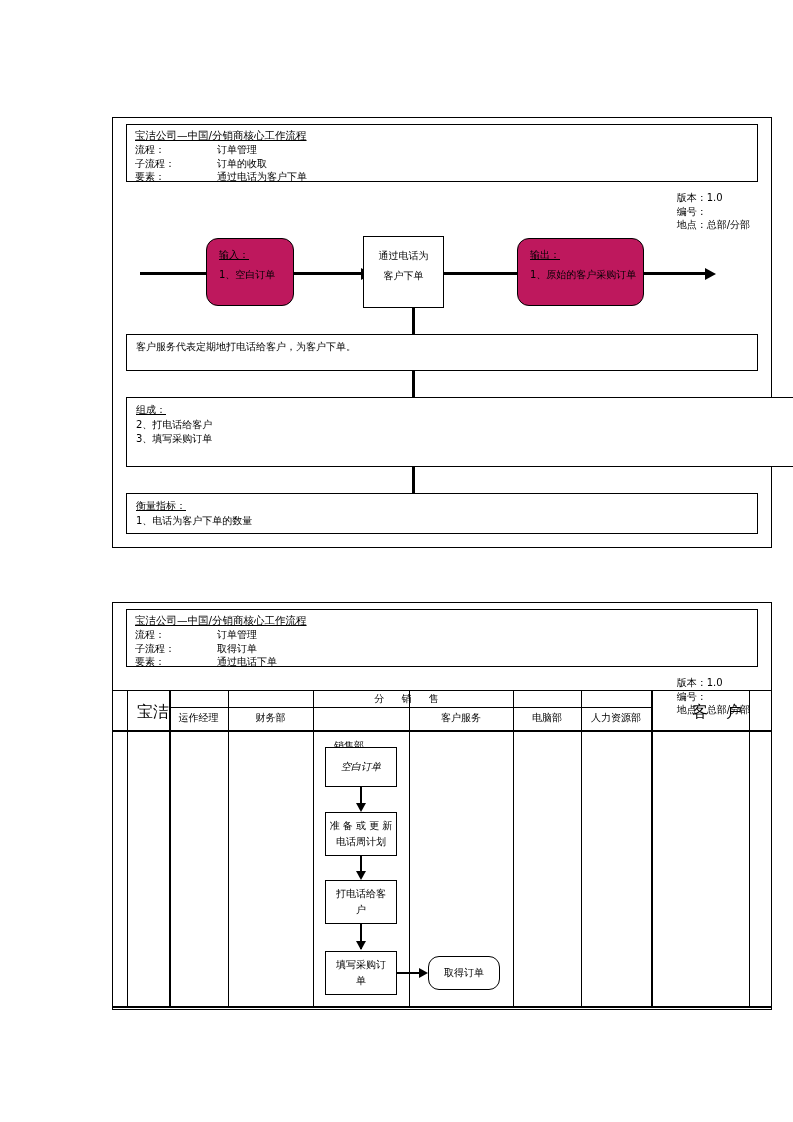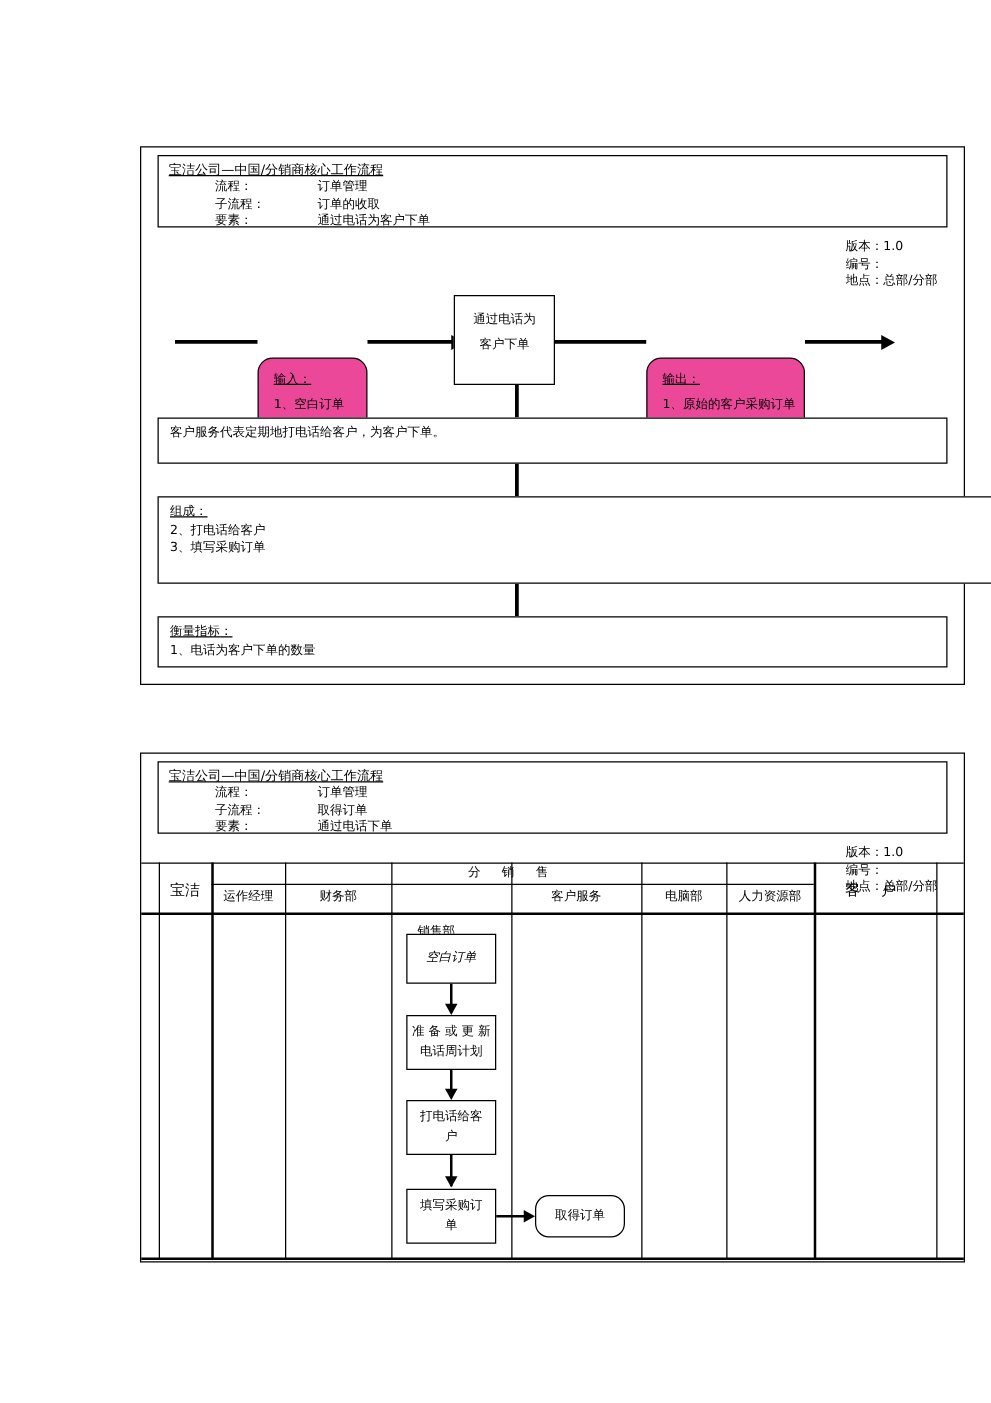--- a/index.html
+++ b/index.html
@@ -47,21 +47,21 @@
     white-space: nowrap;
   }
   .hdr-rows {
     position: absolute;
     left: 8px;
     top: 18px;
     font-size: 10px;
     line-height: 13.5px;
   }
   .hdr-rows .r { display: block; white-space: nowrap; }
-  .hdr-rows .k { display: inline-block; width: 82px; margin-left: 37px; }
+  .hdr-rows .k { display: inline-block; width: 82px; }
   .hdr-right {
     position: absolute;
     right: 7px;
     top: 18px;
     font-size: 10px;
     line-height: 13.5px;
     text-align: left;
     white-space: nowrap;
     margin-top: 48px;
   }
@@ -84,22 +84,21 @@
     border-top: 6px solid transparent;
     border-bottom: 6px solid transparent;
     border-left: 11px solid #000;
   }
 
   .rbox {
     position: absolute;
     border: 1.2px solid #000;
     border-radius: 12px;
     box-sizing: border-box;
-    background: #ec4899;
-    margin-top: 48px;
+    background: #be185d;
   }
   .rbox .t1 {
     position: absolute;
     left: 12px;
     top: 9px;
     font-size: 10px;
     text-decoration: underline;
     white-space: nowrap;
   }
   .rbox .t2 {
@@ -200,22 +199,22 @@
     font-size: 10px;
     text-align: center;
     letter-spacing: 7px;
     white-space: nowrap;
   }
   .lane-merged {
     position: absolute;
     top: 6px;
     height: 32px;
     line-height: 32px;
-    font-size: 12px;
-    text-align: center;
+    font-size: 16px;
+    text-align: right;
     white-space: nowrap;
   }
   .lane-merged.spaced { letter-spacing: 7px; font-family: Liberation Serif, serif; }
 
   .fbox {
     position: absolute;
     border: 1.1px solid #000;
     box-sizing: border-box;
     background: #fff;
     font-size: 10px;

